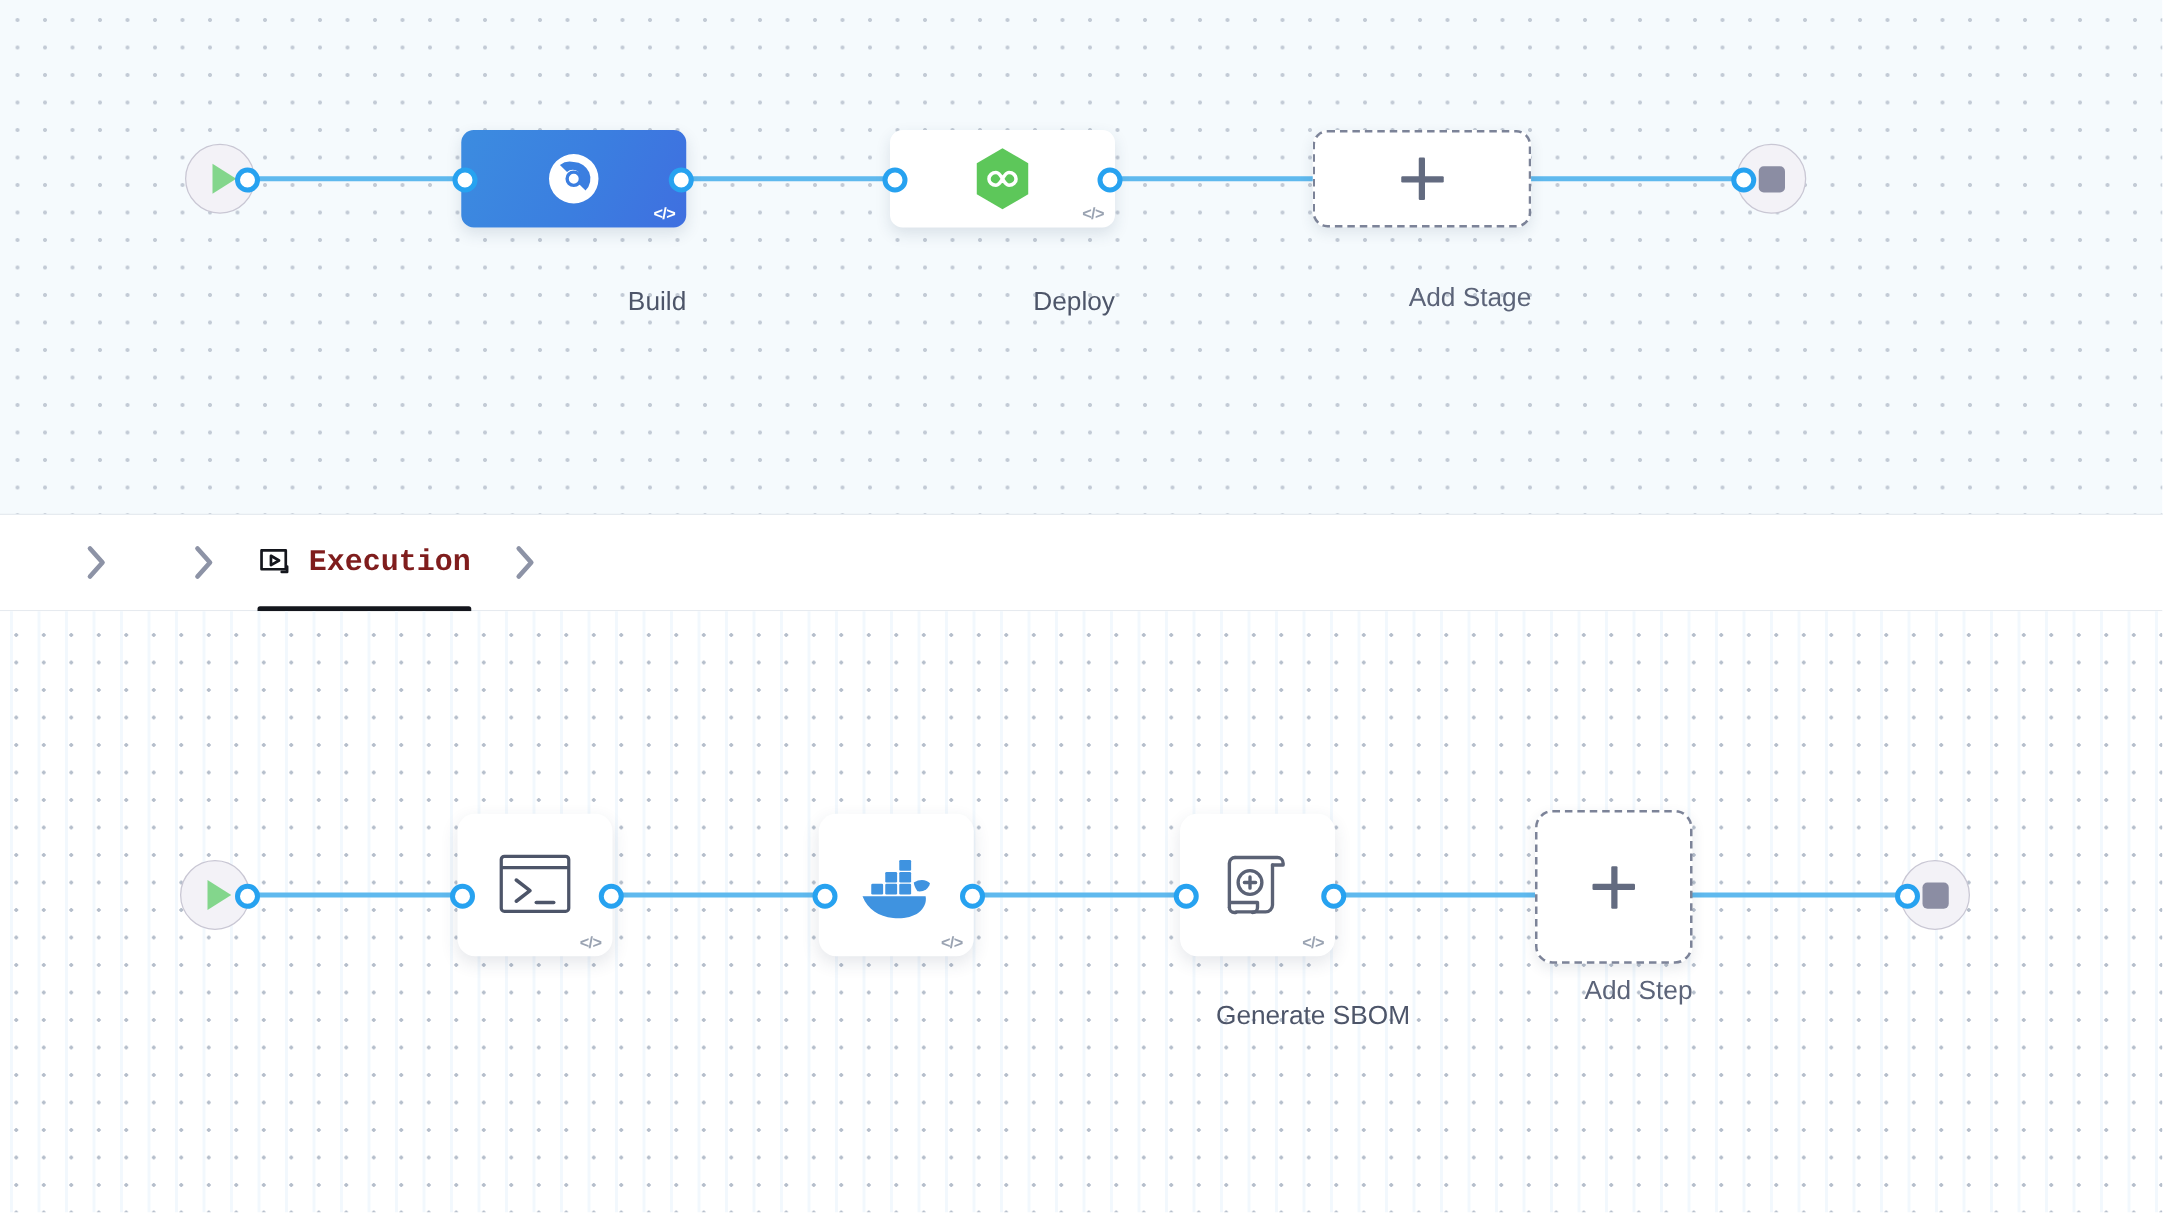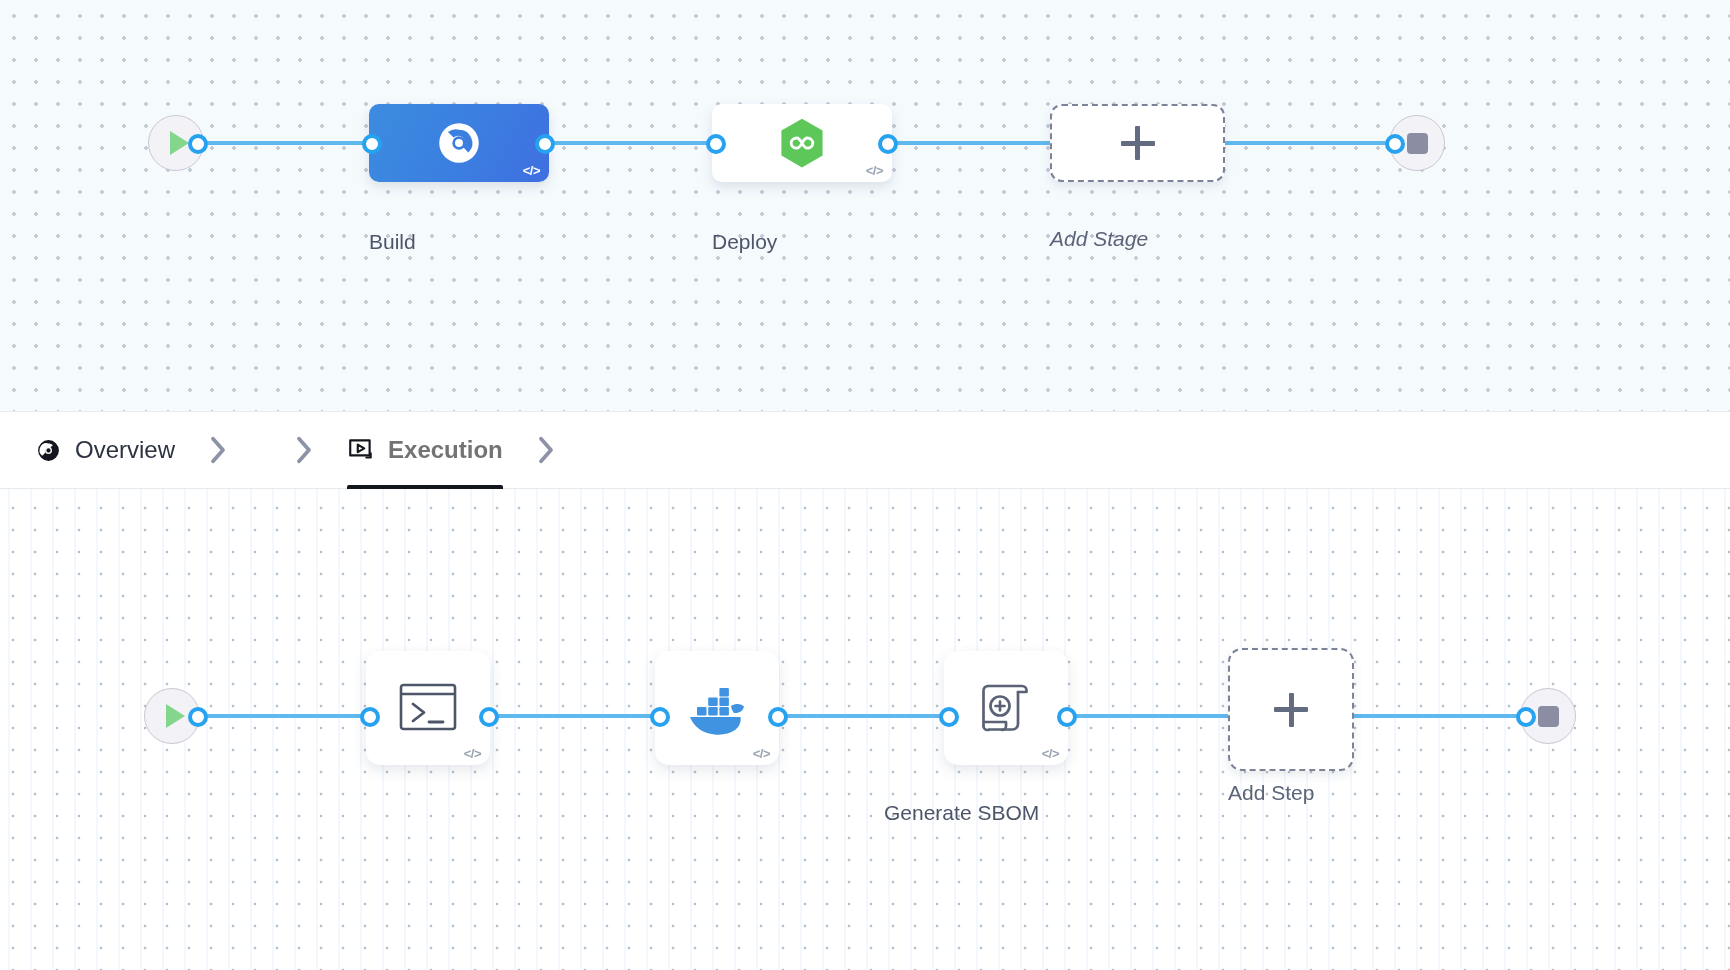--- a/index.html
+++ b/index.html
@@ -118,21 +118,21 @@
   }
   .add-node .plus::before,
   .add-node .plus::after {
     content: ""; position: absolute; background: #636b80; border-radius: 1px;
   }
   .add-node .plus::before { left: 0; top: 14.5px; width: 34px; height: 5px; }
   .add-node .plus::after  { top: 0; left: 14.5px; height: 34px; width: 5px; }
 
   .node-label {
     position: absolute;
-    text-align: left;
+    text-align: right;
     color: #4d5569;
     font-size: 21px;
     line-height: 1.32;
     z-index: 3;
     white-space: pre-line;
   }
   .node-label.muted { color: #5c6479; }
 
   
   .step-node {
@@ -155,21 +155,21 @@
     padding-left: 34px;
   }
   .tab {
     display: flex; align-items: center; gap: 13px;
     height: 77px;
     font-size: 24px;
     color: #2d3342;
     position: relative;
     cursor: pointer;
   }
-  .tab.active { font-weight: 700; color: #737373; }
+  .tab.active { font-weight: 700; color: #7f1d1d; font-family: Liberation Mono, monospace; }
   .tab.active::after {
     content: ""; position: absolute;
     left: 0; right: 0; bottom: 0; height: 4px;
     background: #14161d; border-radius: 2px 2px 0 0;
   }
   .tab-ico { display: flex; align-items: center; justify-content: center; width: 28px; height: 28px; }
   .chev {
     width: 86px; display: flex; align-items: center; justify-content: center;
     color: #8d93a6;
   }
@@ -211,40 +211,30 @@
         <path fill="none" stroke="#ffffff" stroke-width="2.6" stroke-linecap="round" d="M17.2 19.4c-2.9 0-5.2 2.1-5.2 4.7s2.3 4.7 5.2 4.7c4.4 0 5.2-9.4 9.6-9.4 2.9 0 5.2 2.1 5.2 4.7s-2.3 4.7-5.2 4.7c-4.4 0-5.2-9.4-9.6-9.4z"></path>
       </svg>
       <span class="code-badge on-white">&lt;/&gt;</span>
     </div>
     <div class="port" style="left:878px; top:134px;"></div>
     <div class="node-label" style="left:712px; top:228px; width:180px;">Deploy</div>
 
     <div class="add-node" style="left:1050px; top:104px; width:175px; height:78px; border-radius:12px;">
       <div class="plus"></div>
     </div>
-    <div class="node-label muted" style="left:1050px; top:225px; width:175px;font-style:italic;">Add Stage</div>
+    <div class="node-label muted" style="left:1050px; top:225px; width:175px;">Add Stage</div>
 
     <div class="port" style="left:1385px; top:134px;"></div>
     <div class="terminus" style="left:1389px; top:115px;">
       <div class="stop-sq"></div>
     </div>
   </div>
 
   <div class="tabbar">
 
-    <div class="tab">
-      <span class="tab-ico">
-        <svg width="25" height="25" viewBox="0 0 24 24">
-          <path fill="#14161d" d="M12 2a10 10 0 1 0 0 20 10 10 0 0 0 0-20zm0 3.2c1.6 0 3.1.6 4.3 1.6l-2.9 2.9a3.3 3.3 0 0 0-4.5 4.5l-2.9 2.9A6.8 6.8 0 0 1 12 5.2z"></path>
-          <circle cx="12" cy="12" r="2.7" fill="#14161d"></circle>
-          <circle cx="12" cy="12" r="2.7" fill="none" stroke="#ffffff" stroke-width="1.3"></circle>
-        </svg>
-      </span>
-      <span>Overview</span>
-    </div>
 
     <span class="chev">
       <svg width="22" height="30" viewBox="0 0 16 24">
           <path d="M4 3l8 9-8 9" fill="none" stroke="#8d93a6" stroke-width="3" stroke-linecap="round" stroke-linejoin="round"></path>
         </svg>
     </span>
 
 
     <span class="chev">
       <svg width="22" height="30" viewBox="0 0 16 24">

